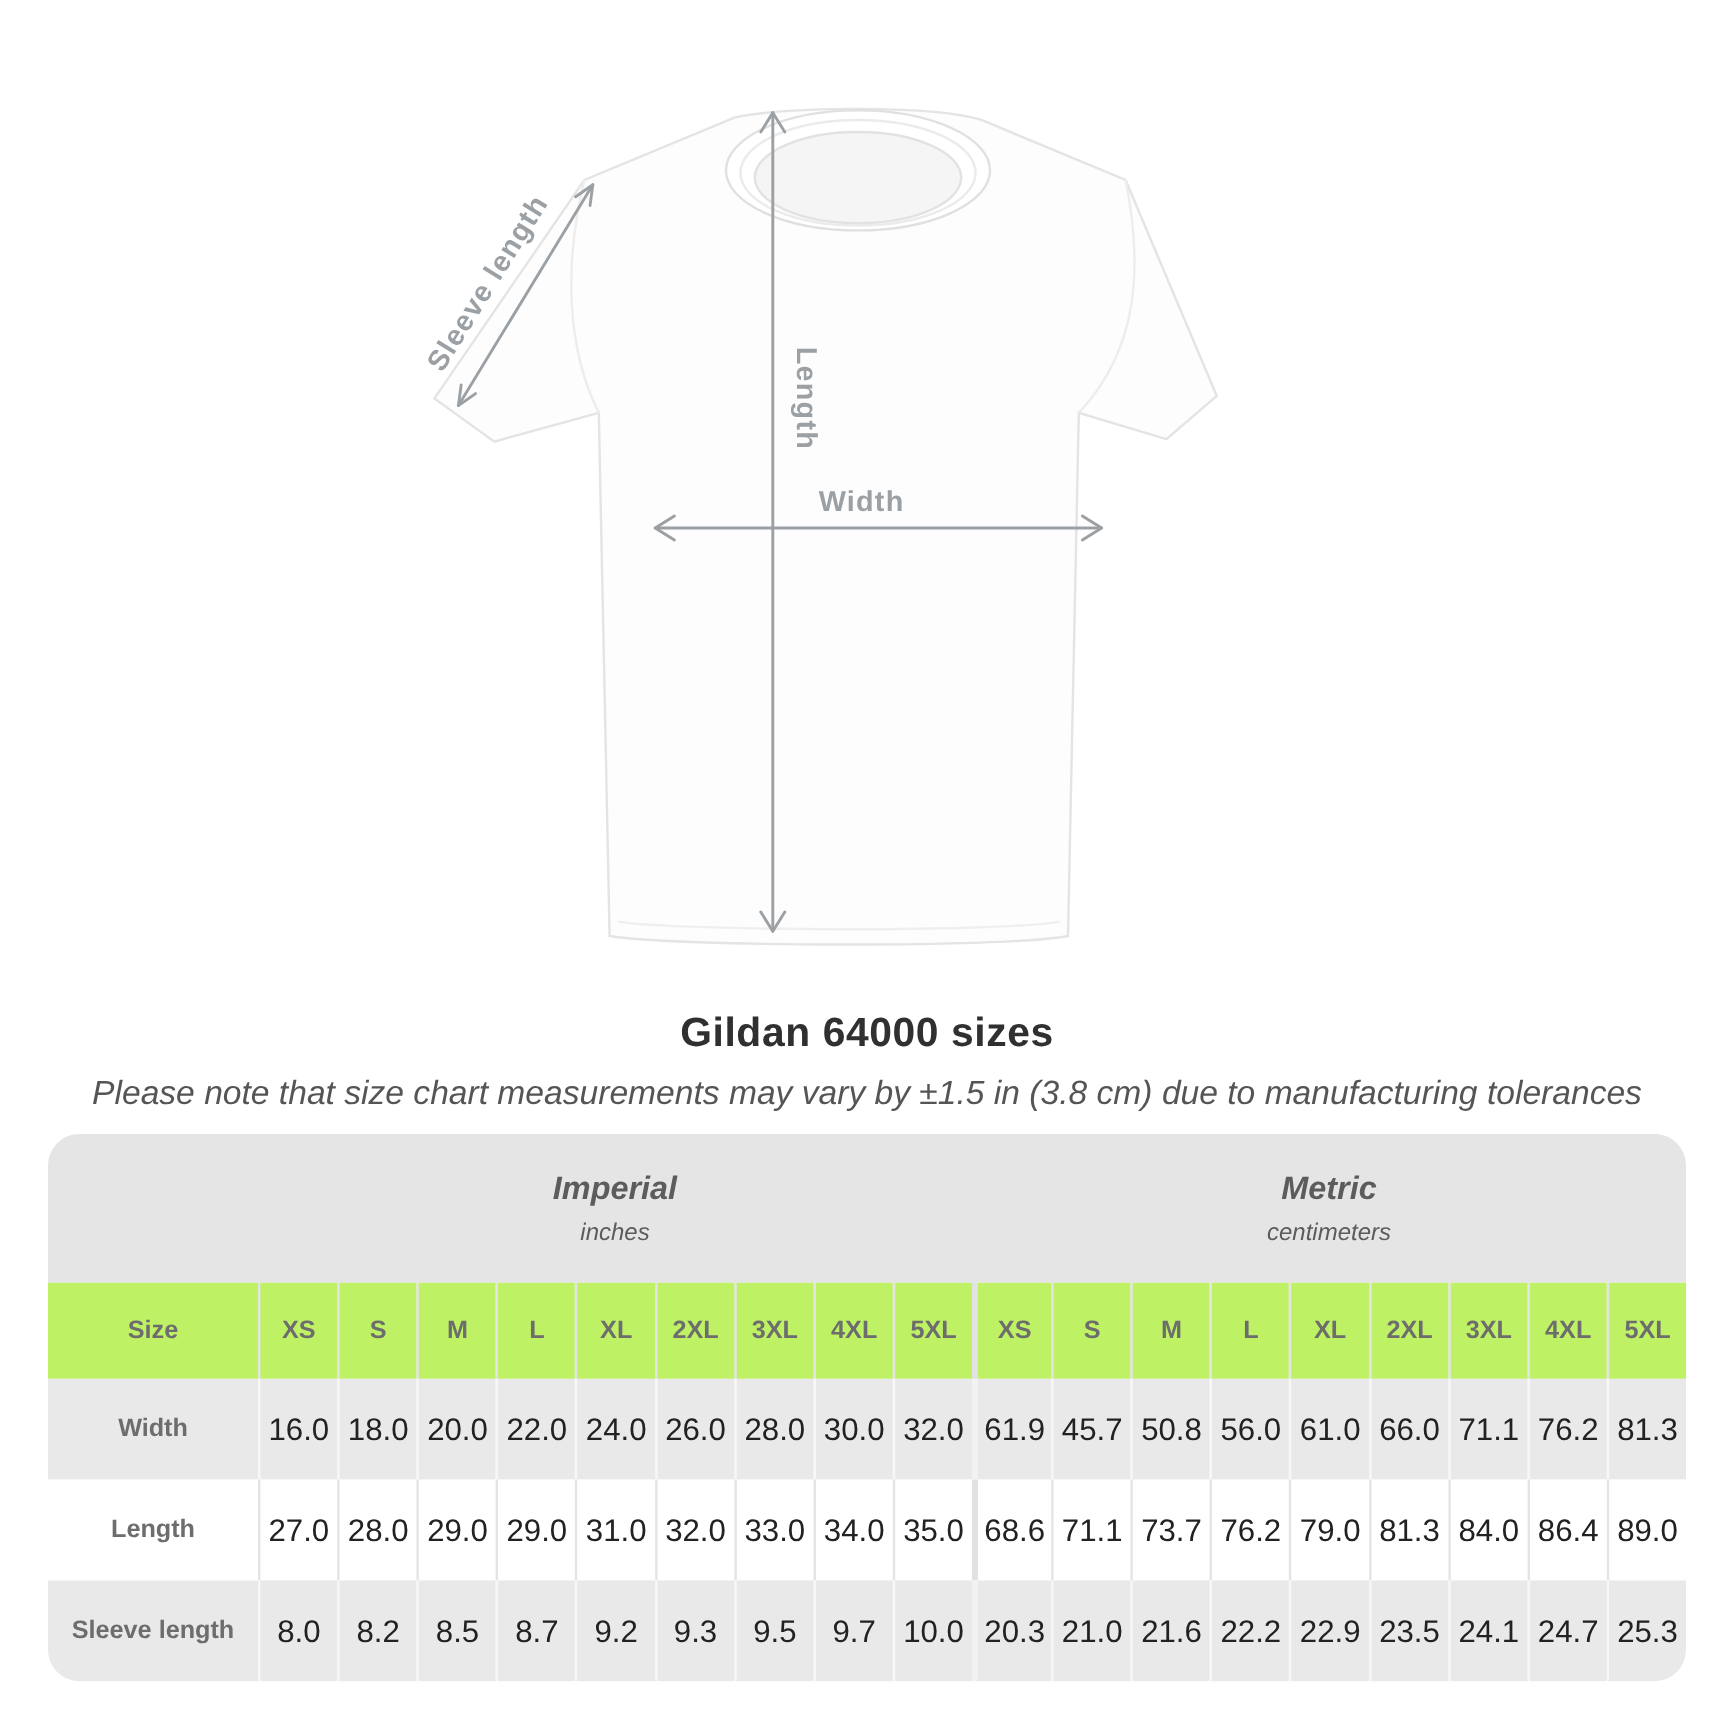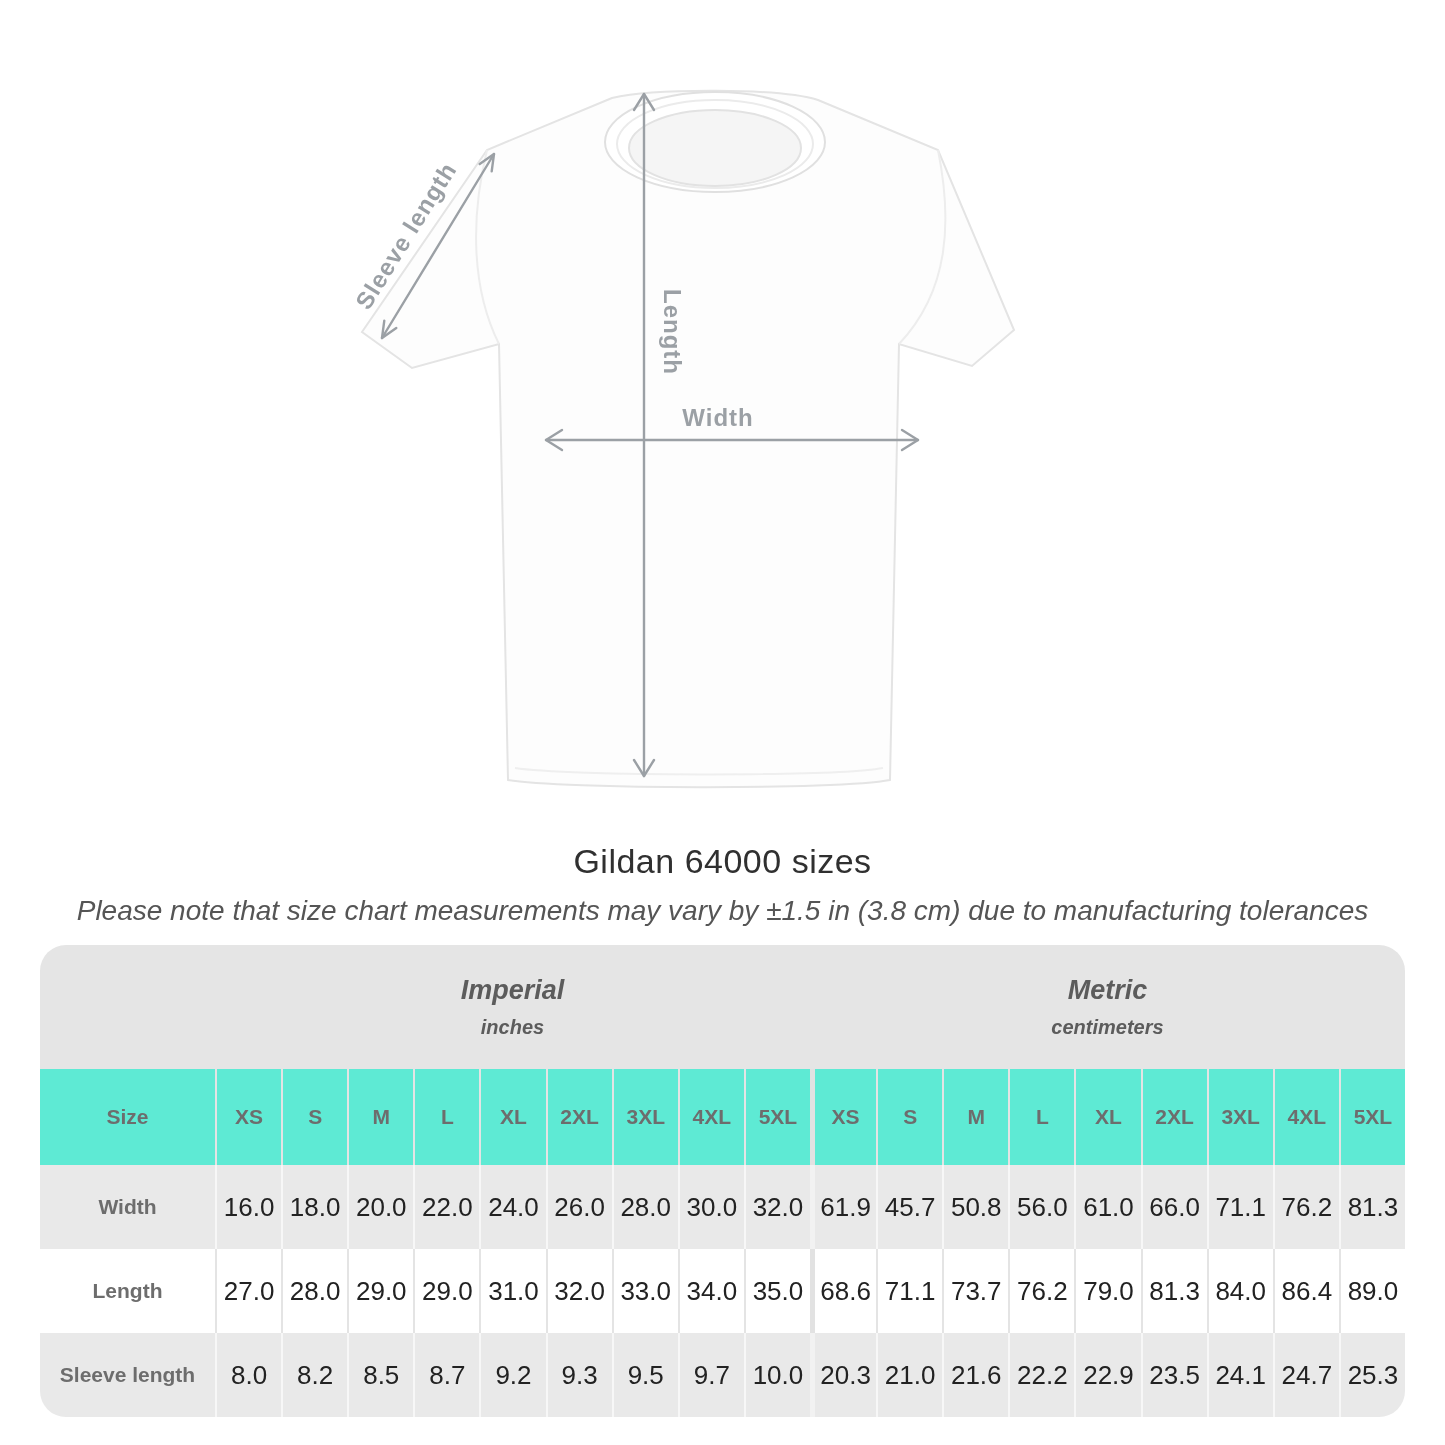--- a/index.html
+++ b/index.html
@@ -5,38 +5,38 @@
   html,body{margin:0;padding:0;background:#fff;}
   .page{position:relative;width:1445px;height:1445px;background:#fff;overflow:hidden;
         font-family:"Liberation Sans", sans-serif;}
 
   
   .figure{position:absolute;top:0;left:0;}
   .fig-label{font-family:"Liberation Sans", sans-serif;font-weight:bold;font-size:24px;fill:#9ba0a5;letter-spacing:1px;}
 
   
   .title-block{position:absolute;top:842px;left:0;width:100%;text-align:center;}
-  .title-block h1{margin:0;font-size:34px;font-weight:normal;color:#303030;letter-spacing:.5px;}
+  .title-block h1{margin:0;font-size:34px;font-weight:bold;color:#303030;letter-spacing:.5px;}
   .title-block p{margin:14px 0 0 0;font-size:28px;font-style:italic;color:#555;}
 
   
   .table-wrap{position:absolute;top:945px;left:40px;width:1365px;}
   table{width:1365px;border-collapse:separate;border-spacing:0;table-layout:fixed;}
   col.label-col{width:175px;}
 
   
   tr.band th{background:#e5e5e5;height:124px;vertical-align:middle;padding:0;}
   th.corner-left{border-top-left-radius:26px;}
   th.corner-right{border-top-right-radius:26px;}
   .group-title{font-size:27px;font-weight:bold;font-style:italic;color:#5c5c5c;}
-  .group-sub{font-size:20px;font-style:italic;color:#5c5c5c;margin-top:10px;font-weight:bold;}
+  .group-sub{font-size:20px;font-style:italic;color:#5c5c5c;margin-top:10px;font-weight:normal;}
 
   
   tr.sizes-row{--sep:#e4e4e4;}
-  tr.sizes-row th{background:#5eead4;height:96px;font-size:21px;font-weight:bold;color:#6d6d6d;}
+  tr.sizes-row th{background:#bef264;height:80px;font-size:21px;font-weight:bold;color:#6d6d6d;}
 
   
   tbody tr{height:84px;}
   tbody th.label-cell{font-size:21px;font-weight:bold;color:#6d6d6d;}
   tbody td{font-size:26px;font-weight:normal;color:#222;}
   tr.shade{--sep:#f7f7f7;}
   tr.shade th, tr.shade td{background:#e9e9e9;}
   tr.plain{--sep:#e4e4e4;}
   tr.plain th, tr.plain td{background:#fff;}
   th,td{text-align:center;vertical-align:middle;padding:0;}

